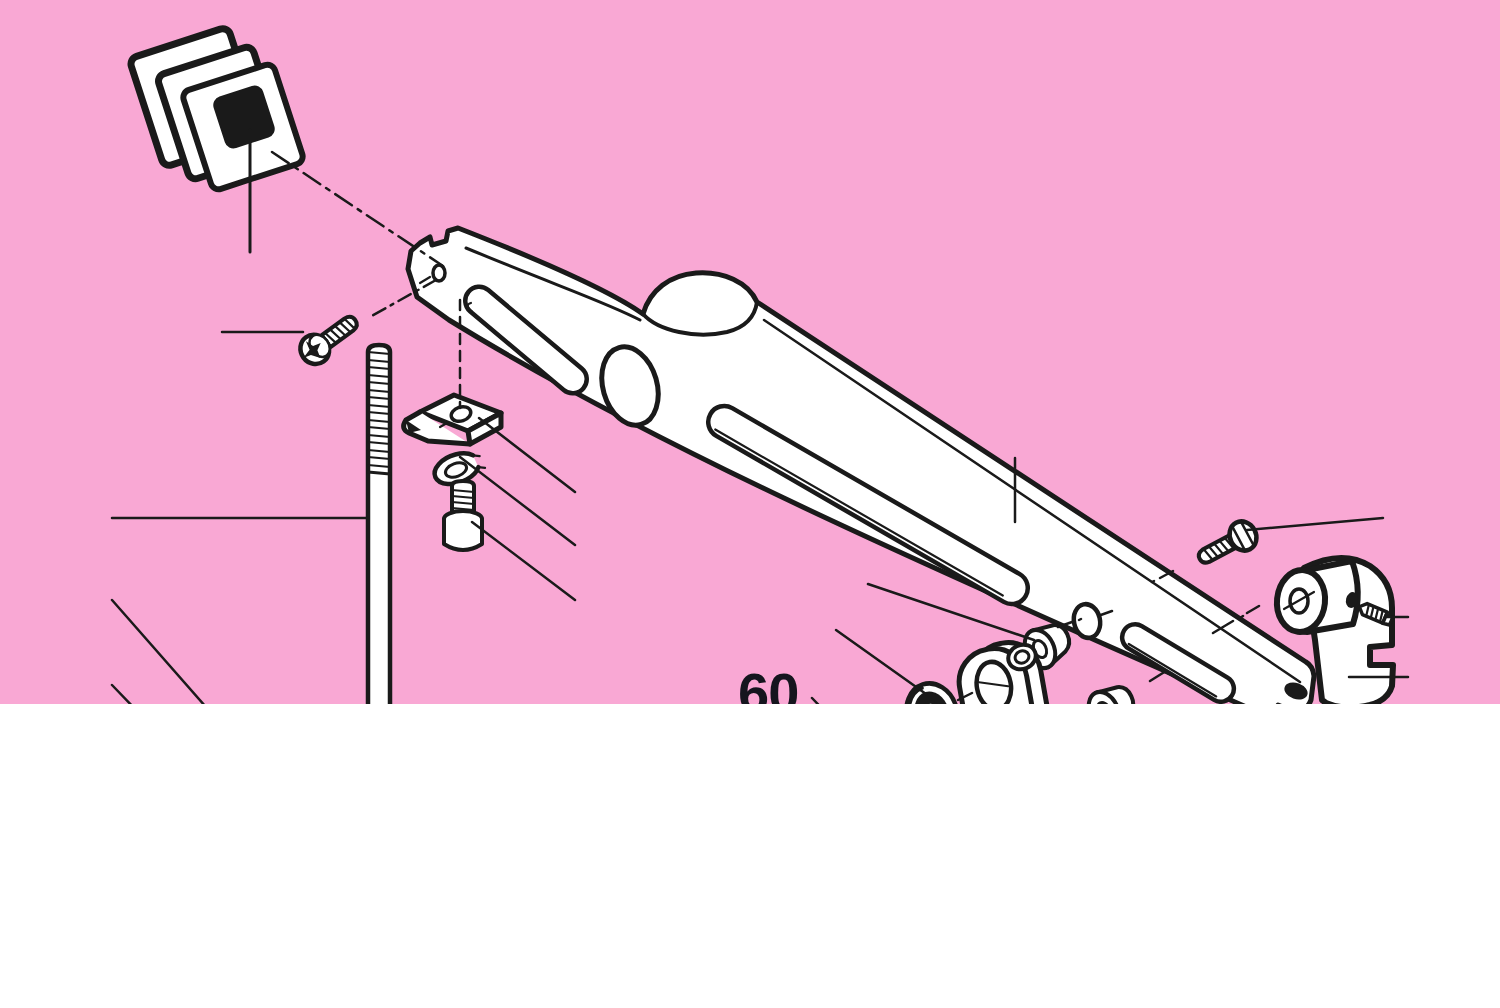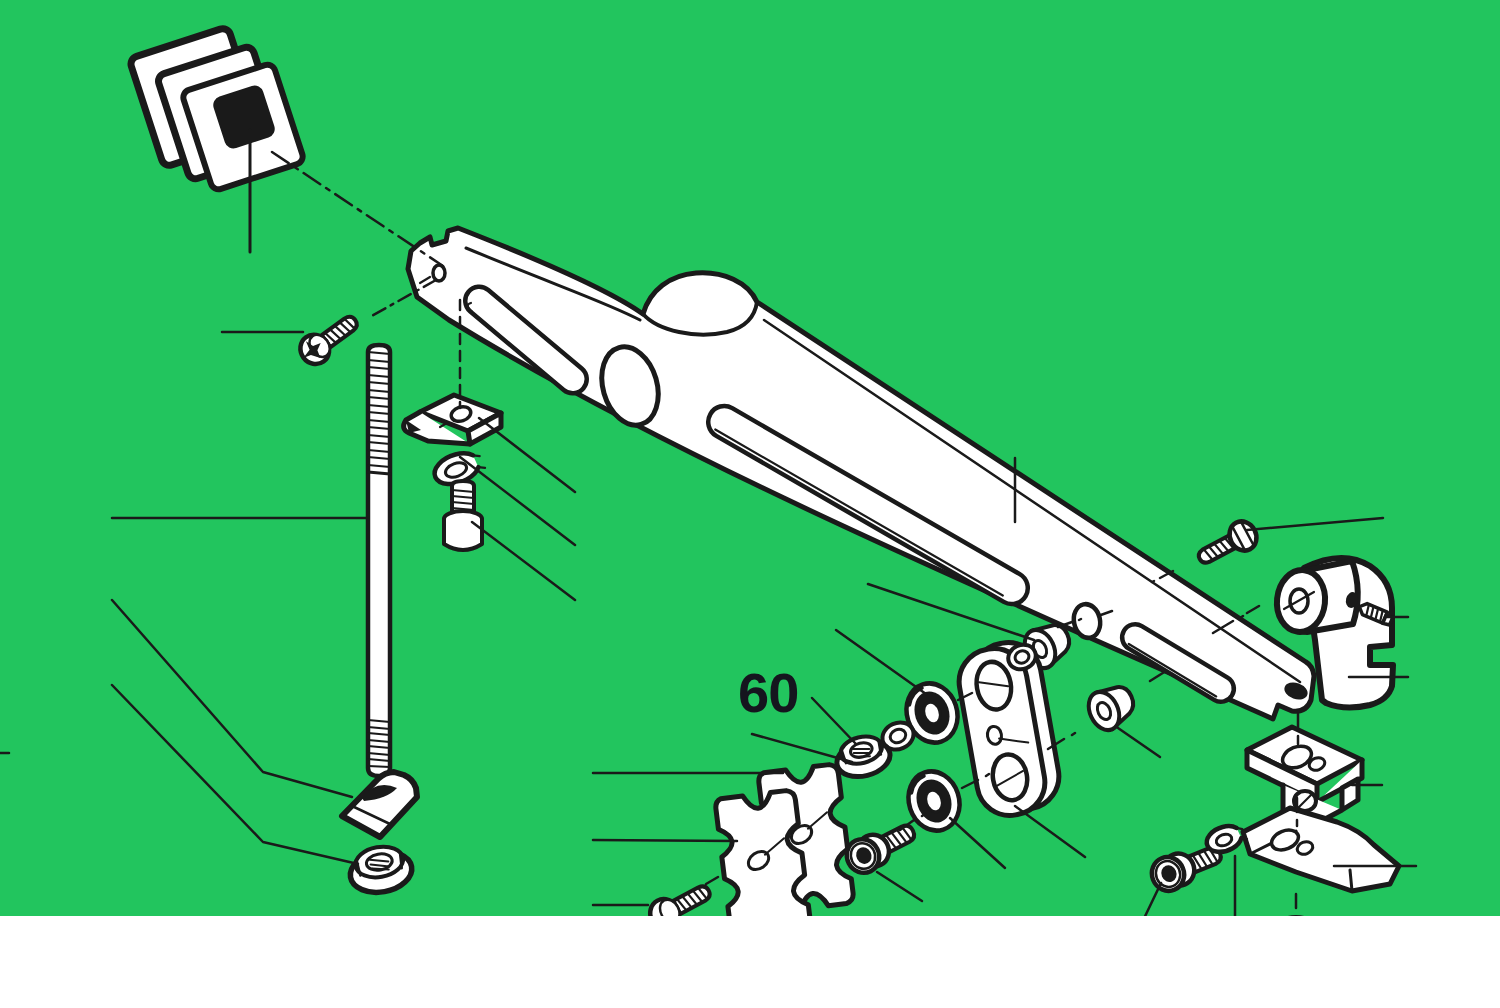--- a/index.html
+++ b/index.html
@@ -1,16 +1,16 @@
 <!DOCTYPE html>
 <html><head>
 <meta charset="utf-8">
 <style>
   html,body{margin:0;padding:0;background:#fff;}
-  .stage{position:relative;width:1500px;height:916px;background:#22c55e;overflow:hidden;
+  .stage{position:relative;width:1500px;height:704px;background:#f9a8d4;overflow:hidden;
          font-family:"Liberation Sans", sans-serif;}
   svg{position:absolute;left:0;top:0;}
   svg *{stroke:#1a1a1a;fill:none;stroke-linecap:round;stroke-linejoin:round;}
   .w{fill:#ffffff;}
   .k{fill:#1a1a1a;stroke:none;}
   .t2{stroke-width:2;} .t22{stroke-width:2.2;} .t25{stroke-width:2.5;}
   .s3{stroke-width:3;} .s35{stroke-width:3.5;} .s4{stroke-width:4;}
   .s45{stroke-width:4.5;} .s5{stroke-width:5;} .s55{stroke-width:5.5;}
   .s6{stroke-width:6;} .s7{stroke-width:7;}
   .callout{font-weight:bold;font-size:56px;letter-spacing:-1px;stroke:none;fill:#15151e;}

